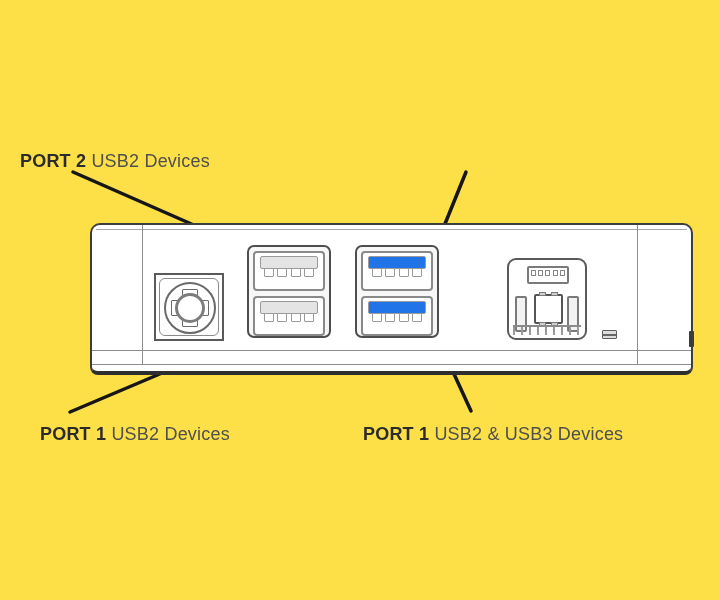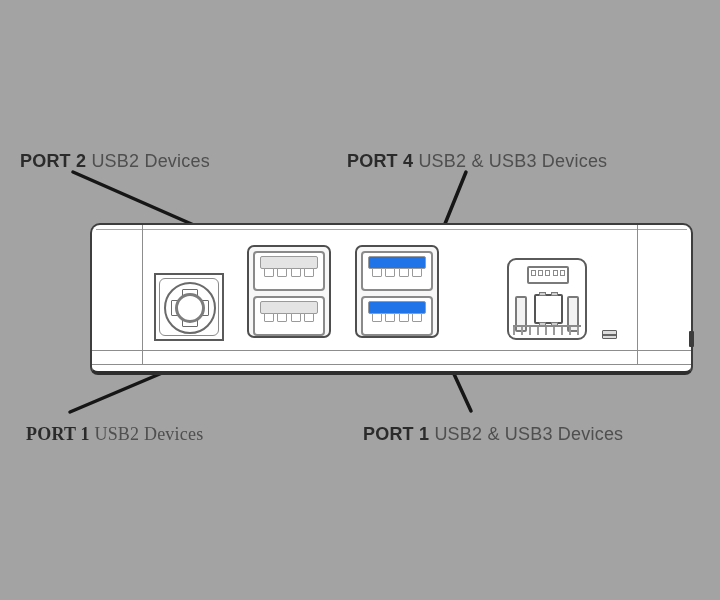--- a/index.html
+++ b/index.html
@@ -1,16 +1,16 @@
 <!DOCTYPE html>
 <html><head>
 <meta charset="utf-8">
 <style>
   html,body{margin:0;padding:0;background:#fff;}
-  .canvas{position:relative;width:720px;height:600px;background:#a3a3a3;overflow:hidden;
+  .canvas{position:relative;width:720px;height:600px;background:#fde047;overflow:hidden;
           font-family:"Liberation Sans",sans-serif;}
   
   .port-label{position:absolute;font-size:18px;letter-spacing:.2px;white-space:nowrap;}
   .port-label b{font-weight:bold;color:#2b2b2b;}
   .port-label span{color:#4f4f4f;}
   
   .leaders{position:absolute;left:0;top:0;width:720px;height:600px;pointer-events:none;}
   
   .device{position:absolute;left:90px;top:223px;width:603px;height:152px;box-sizing:border-box;
           border:2px solid #3d3d3d;border-bottom:4px solid #2e2e2e;border-radius:10px 10px 8px 8px;background:#fff;}
@@ -65,24 +65,21 @@
   .edge-notch{position:absolute;left:597px;top:106px;width:5px;height:16px;background:#3c3c3c;border-radius:1px;}
 </style>
 </head>
 <body>
 
 <div class="canvas">
 
   <div class="port-label" style="left:20px;top:151px;">
     <b>PORT 2</b><span> USB2 Devices</span>
   </div>
-  <div class="port-label" style="left:347px;top:151px;">
-    <b>PORT 4</b><span> USB2 &amp; USB3 Devices</span>
-  </div>
-  <div class="port-label" style="left:26px;top:424px;font-family:Liberation Serif, serif;">
+  <div class="port-label" style="left:40px;top:424px;">
     <b>PORT 1</b><span> USB2 Devices</span>
   </div>
   <div class="port-label" style="left:363px;top:424px;">
     <b>PORT 1</b><span> USB2 &amp; USB3 Devices</span>
   </div>
 
   <svg class="leaders" viewBox="0 0 720 600">
     <line x1="73" y1="172" x2="237" y2="244" stroke="#161616" stroke-width="3.5" stroke-linecap="round"></line>
     <line x1="466" y1="172" x2="436" y2="246" stroke="#161616" stroke-width="3.5" stroke-linecap="round"></line>
     <line x1="70" y1="412" x2="247" y2="337" stroke="#161616" stroke-width="3.5" stroke-linecap="round"></line>

